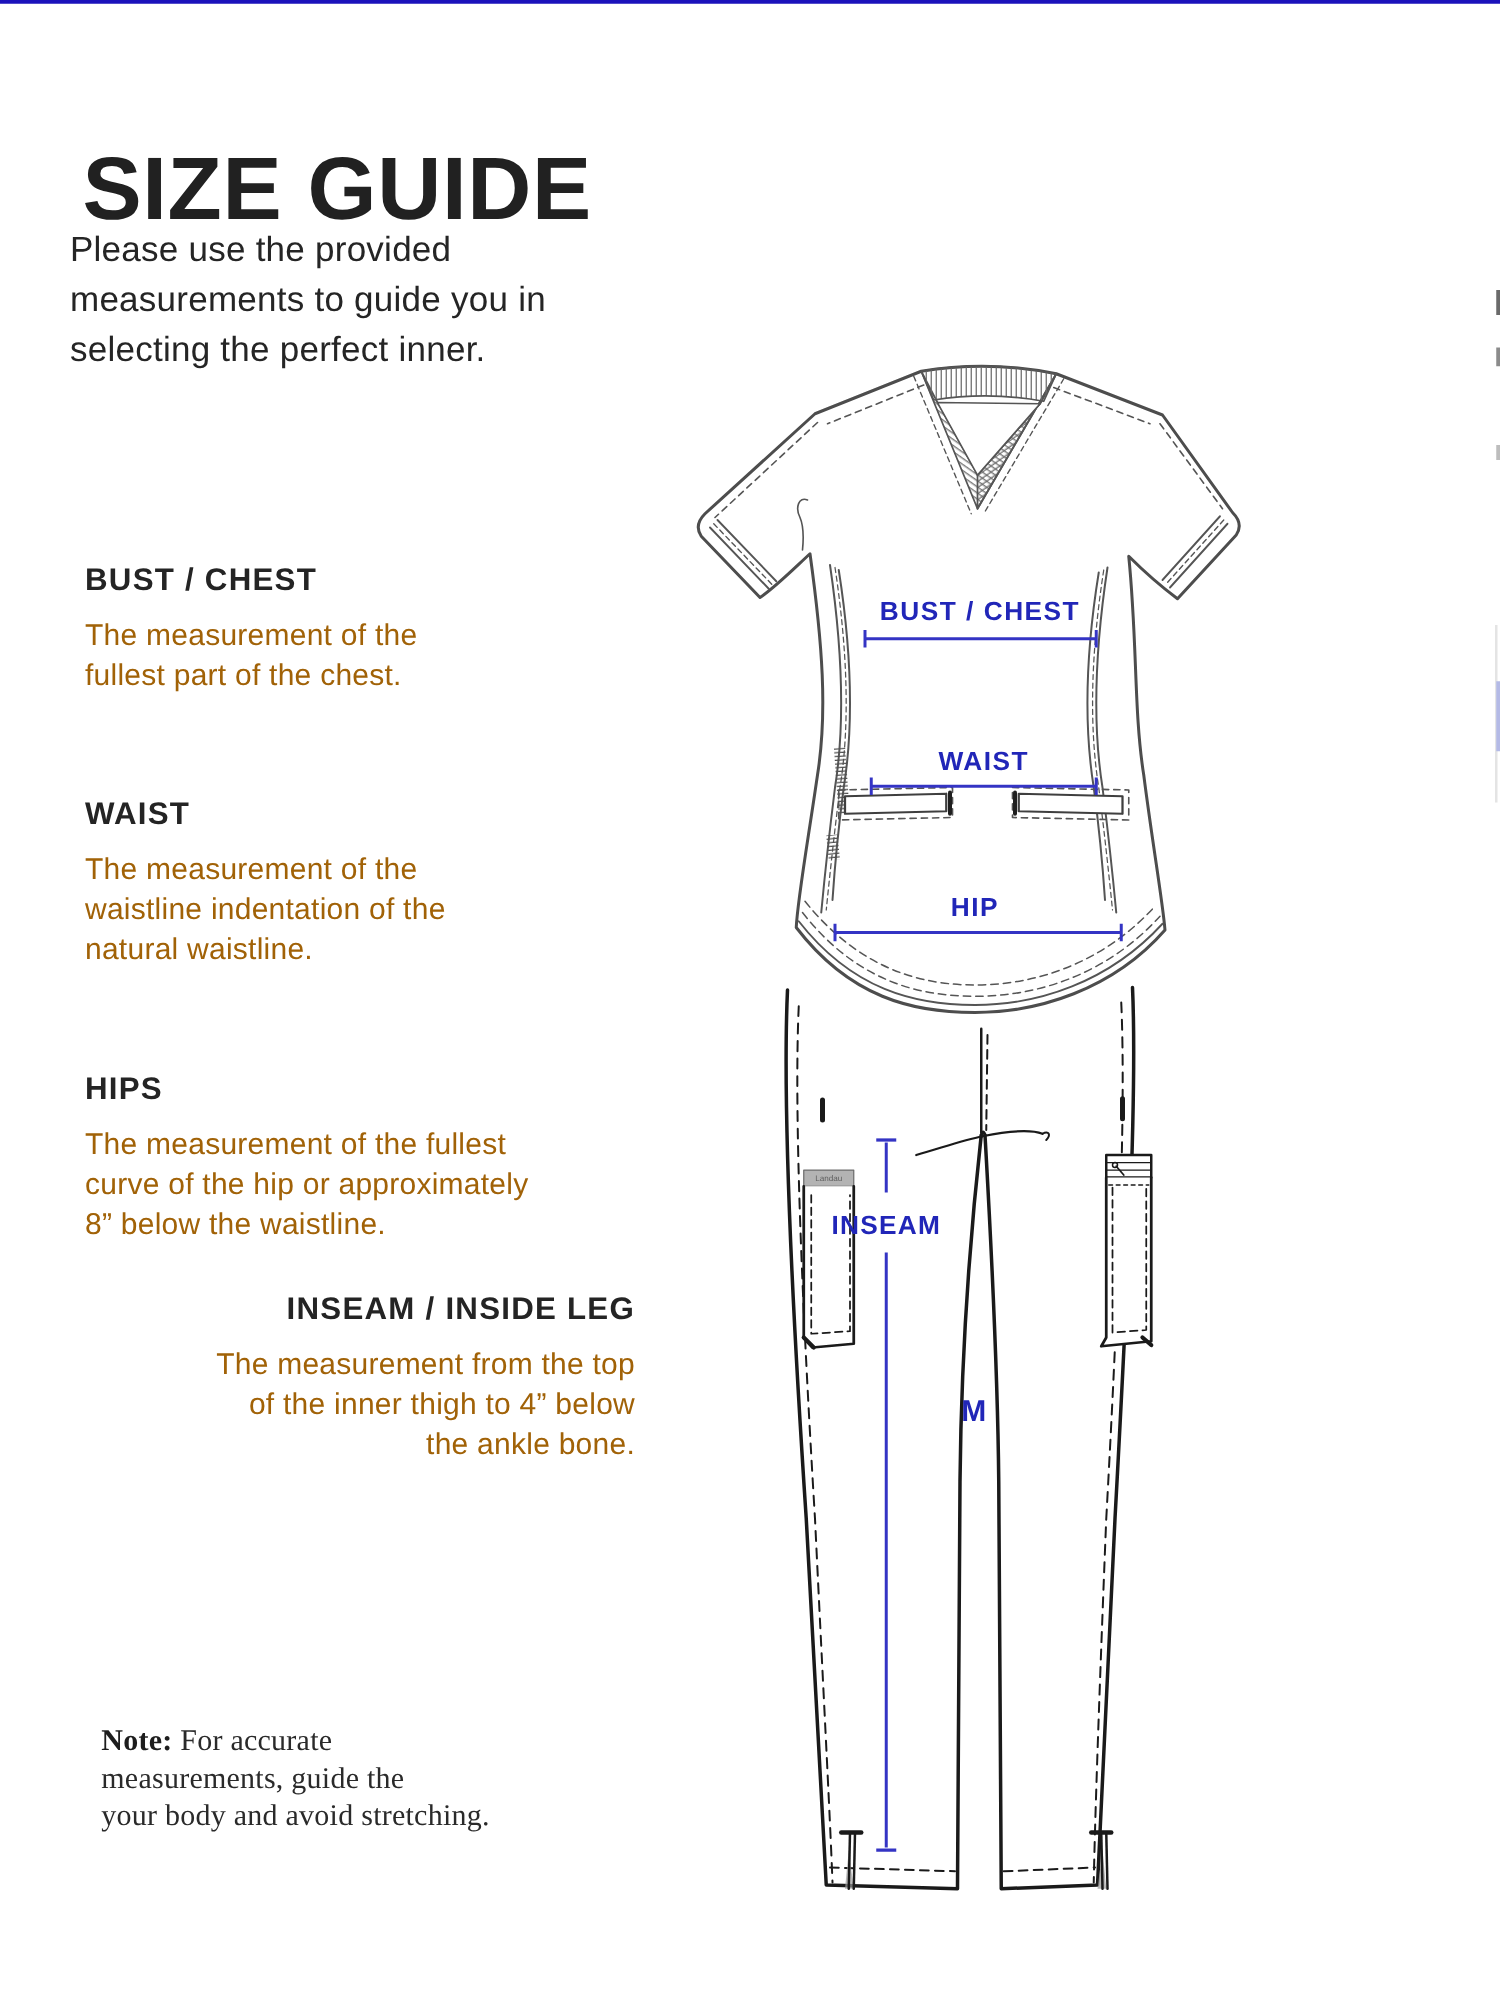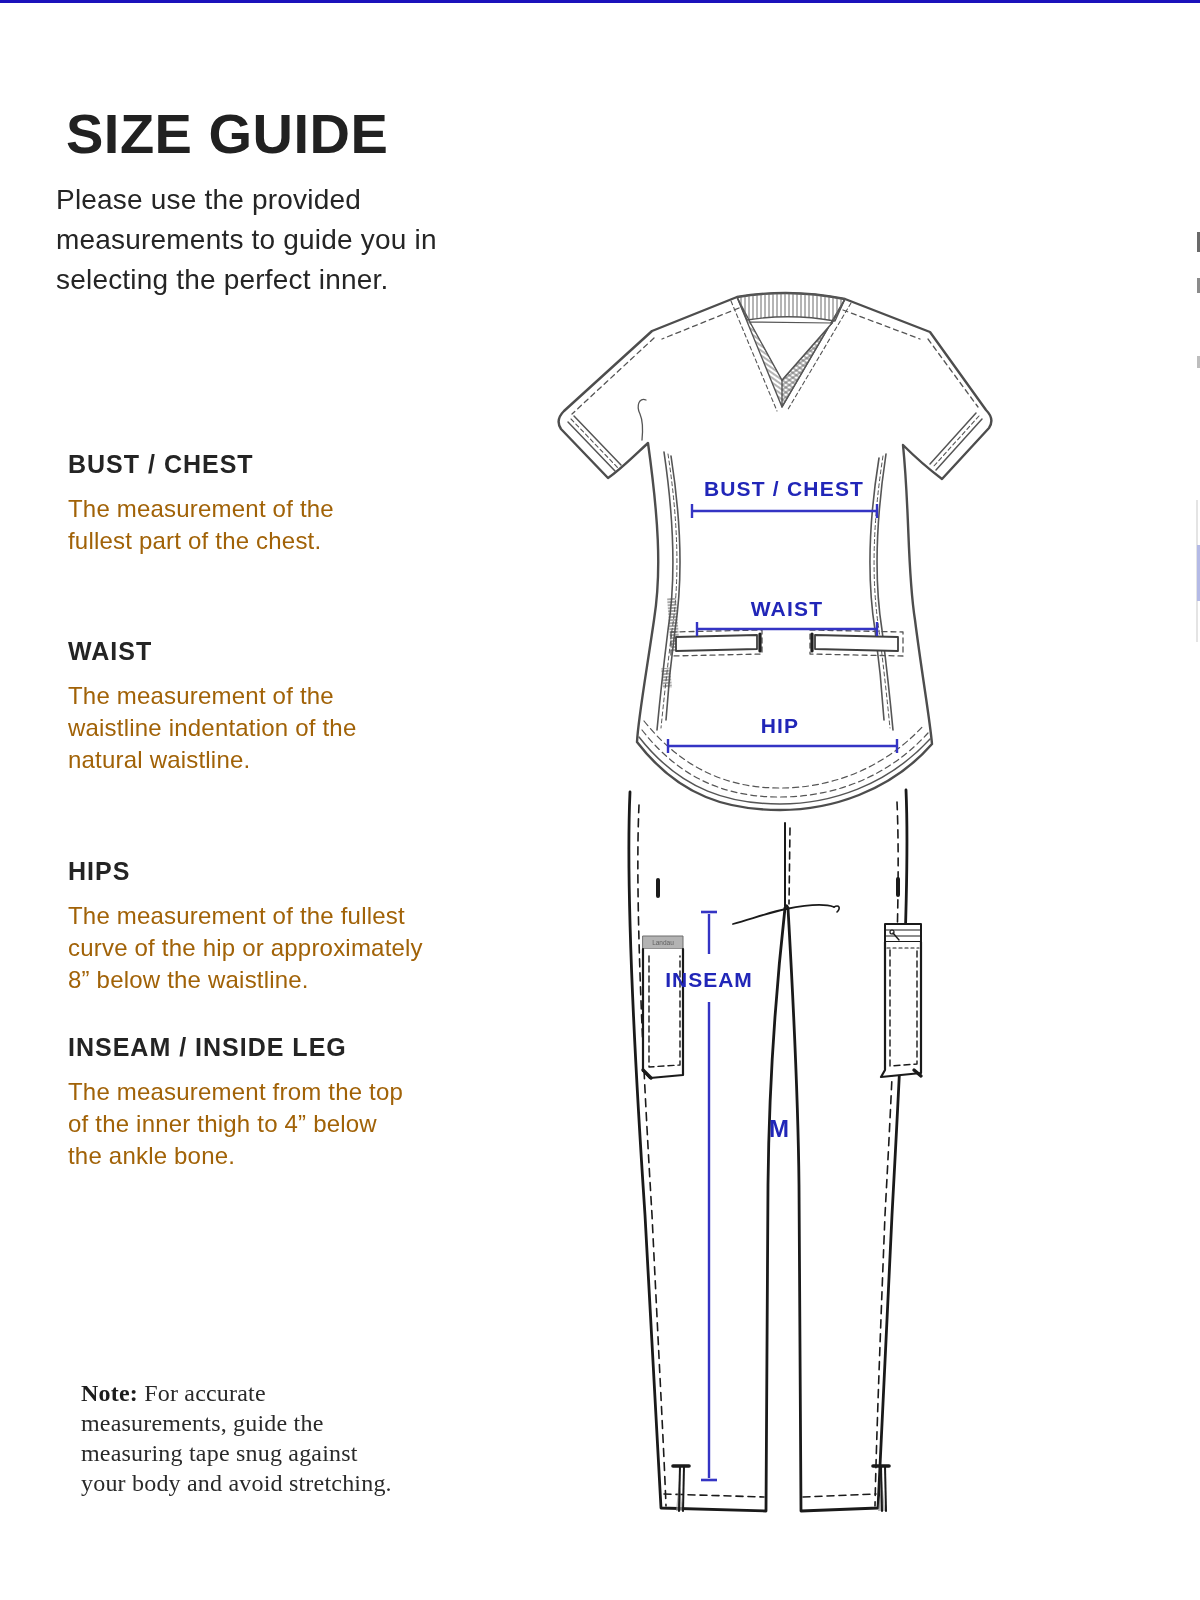--- a/index.html
+++ b/index.html
@@ -3,33 +3,33 @@
 <meta charset="utf-8">
 <style>
   html,body{margin:0;padding:0;}
   body{
     width:1200px;height:1600px;position:relative;background:#ffffff;
     font-family:"Liberation Sans", sans-serif;color:#1f1f1f;overflow:hidden;
   }
   .top-accent{position:absolute;left:0;top:0;width:1200px;height:3px;background:#1b12bb;}
   .page-title{
     position:absolute;left:66px;top:68px;width:520px;
-    font-size:56px;font-weight:800;letter-spacing:0.5px;color:#212121;line-height:1;
+    font-size:71px;font-weight:800;letter-spacing:0.5px;color:#212121;line-height:1;
   }
   .intro{
     position:absolute;left:56px;top:180px;width:500px;
     font-size:28px;line-height:40px;color:#252525;letter-spacing:0.2px;
   }
   .def-section{position:absolute;left:68px;width:440px;}
   .def-heading{font-size:25px;font-weight:700;letter-spacing:1px;color:#242424;margin:0 0 14px 0;}
   .def-body{font-size:24px;line-height:32px;color:#a16207;letter-spacing:0.2px;}
   #sec-bust{top:450px;}
   #sec-waist{top:637px;}
   #sec-hips{top:857px;}
-  #sec-inseam{top:1033px;}
+  #sec-inseam{top:1033px;text-align:right;}
   .note-block{
     position:absolute;left:81px;top:1378px;width:460px;
     font-size:24px;line-height:30px;color:#2a2a2a;letter-spacing:0.2px;font-family:Liberation Serif, serif;
   }
   .note-bold{font-weight:700;color:#1d1d1d;}
   .diagram-wrap{position:absolute;left:540px;top:280px;width:470px;height:1250px;}
   .edge-artifact{position:absolute;}
   #edge-a{left:1197px;top:232px;width:3px;height:20px;background:#6a6a6a;}
   #edge-b{left:1197px;top:278px;width:3px;height:15px;background:#8b8b8b;}
   #edge-c{left:1197px;top:356px;width:3px;height:12px;background:#bdbdbd;}
@@ -80,21 +80,20 @@
   <div class="def-body">
     <div>The measurement from the top</div>
     <div>of the inner thigh to 4” below</div>
     <div>the ankle bone.</div>
   </div>
 </div>
 
 <div class="note-block">
   <div><span class="note-bold">Note:</span> <span>For accurate</span></div>
   <div>measurements, guide the</div>
-  <div>measuring tape snug against</div>
   <div>your body and avoid stretching.</div>
 </div>
 
 <div class="diagram-wrap">
 <svg width="470" height="1250" viewBox="0 0 470 1250" xmlns="http://www.w3.org/2000/svg">
   <defs>
     <pattern id="ribV" width="4" height="8" patternUnits="userSpaceOnUse">
       <line x1="1" y1="0" x2="1" y2="8" stroke="#6a6a6a" stroke-width="1"></line>
     </pattern>
     <pattern id="ribL" width="4" height="8" patternUnits="userSpaceOnUse" patternTransform="rotate(-55)">

